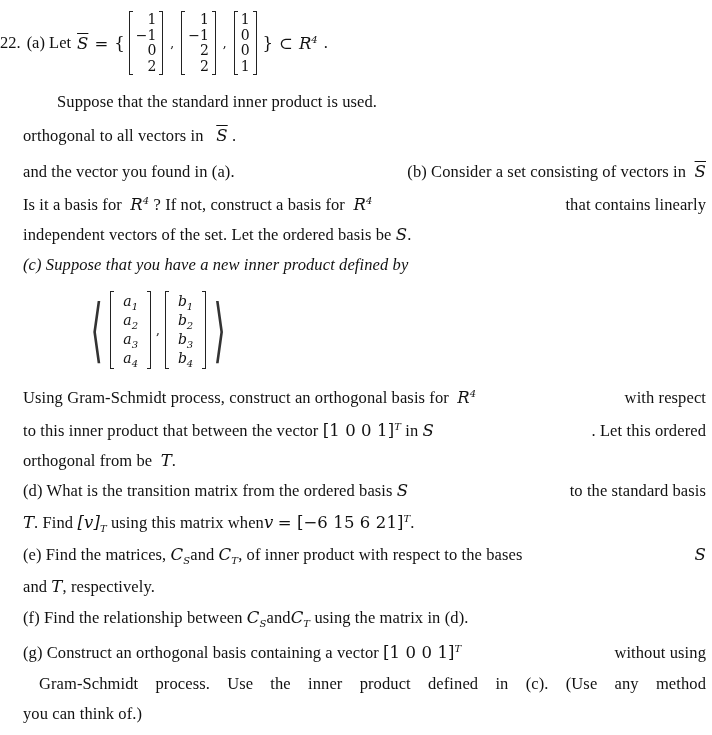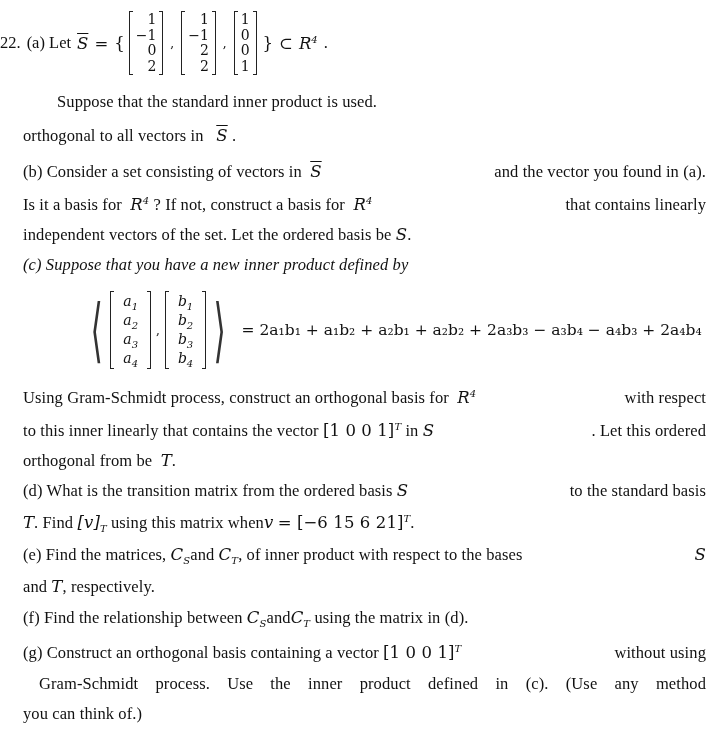--- a/index.html
+++ b/index.html
@@ -104,22 +104,22 @@
 <div class="line justify" style="top:92px; left:57px;">
   <span>Suppose that the standard inner product is used.</span>
 </div>
 <div class="line" style="top:126px;">
   <span>orthogonal to all vectors in</span>&nbsp;&nbsp;
   <span class="math overline">S</span>
   <span>.</span>
 </div>
 
 <div class="line justify" style="top:162px;">
+  <span>and the vector you found in (a).</span>
   <span><span>(b) Consider a set consisting of vectors in</span>&nbsp; <span class="math overline">S</span></span>
-  <span>and the vector you found in (a).</span>
 </div>
 <div class="line justify" style="top:195px;">
   <span><span>Is it a basis for</span>&nbsp; <span class="math"><span>R</span><sup>4</sup></span> <span>?  If not, construct a basis for</span>&nbsp; <span class="math"><span>R</span><sup>4</sup></span></span>
   <span>that contains linearly</span>
 </div>
 <div class="line" style="top:225px;">
   <span>independent vectors of the set.   Let the ordered basis be</span>
   <span class="math">S</span><span>.</span>
 </div>
 
@@ -144,29 +144,28 @@
     <i class="tl"></i>
       <i class="tr"></i>
       <i class="bl"></i>
       <i class="br"></i>
     <span>b<sub>1</sub></span>
     <span>b<sub>2</sub></span>
     <span>b<sub>3</sub></span>
     <span>b<sub>4</sub></span>
   </span>
   <span class="angle">⟩</span>
-  <span class="ip-rhs">= 2a₁b₁ + a₁b₂ + a₂b₁ + a₂b₂ + 2a₃b₃ − a₃b₄ − a₄b₃ + 2a₄b₄</span>
 </div>
 
 <div class="line justify" style="top:388px;">
   <span><span>Using Gram-Schmidt process, construct an orthogonal basis for</span>&nbsp; <span class="math"><span>R</span><sup>4</sup></span></span>
   <span>with respect</span>
 </div>
 <div class="line justify" style="top:421px;">
-  <span><span>to this inner linearly that contains the vector</span> <span class="mathup">[1 0 0 1]</span><sup class="math">T</sup> <span>in</span> <span class="math">S</span></span>
+  <span><span>to this inner product that between the vector</span> <span class="mathup">[1 0 0 1]</span><sup class="math">T</sup> <span>in</span> <span class="math">S</span></span>
   <span>.  Let this ordered</span>
 </div>
 <div class="line" style="top:451px;">
   <span>orthogonal from be</span>&nbsp;
   <span class="math">T</span><span>.</span>
 </div>
 
 <div class="line justify" style="top:481px;">
   <span><span>(d) What is the transition matrix from the ordered basis</span> <span class="math">S</span></span>
   <span>to the standard basis</span>

